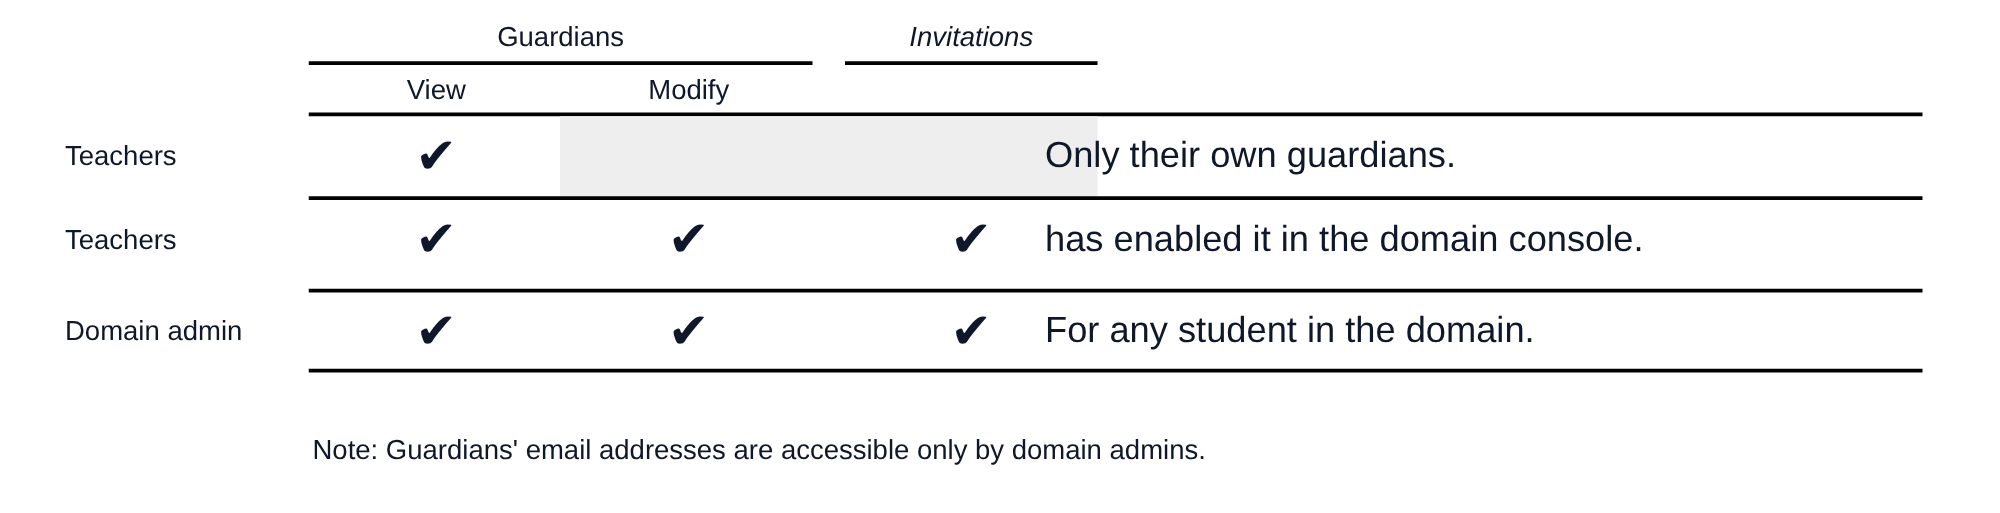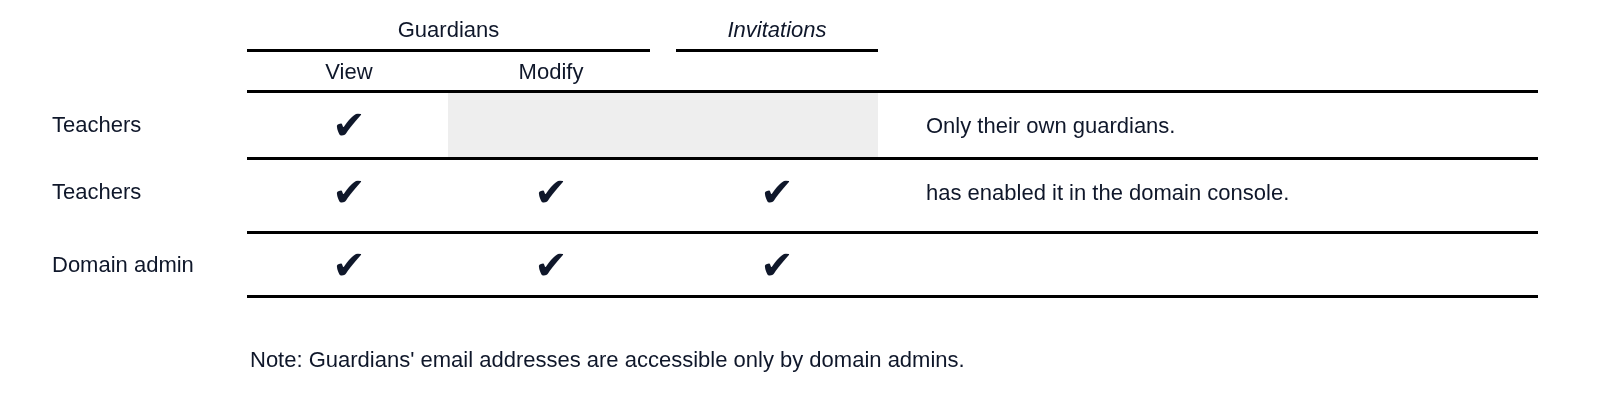--- a/index.html
+++ b/index.html
@@ -77,22 +77,22 @@
     font-family: "DejaVu Sans", sans-serif;
     font-size: 40px;
     font-weight: bold;
     line-height: 40px;
   }
   .col-view       { left: 247px; width: 204px; }
   .col-modify     { left: 451px; width: 200px; }
   .col-viewmodify { left: 676px; width: 202px; }
 
   .cell-note {
-    left: 926px;
-    font-size: 22px;
+    left: 836px;
+    font-size: 29px;
     line-height: 31px;
     white-space: nowrap;
   }
   .cell-note span { display: block; }
   .cell-note span:empty { display: none; }
 
   
   .footnote {
     left: 250px;
     top: 347px;
@@ -138,18 +138,22 @@
       <span>has enabled it in the domain console.</span>
     </div>
   </div>
   <div class="rule rule-wide rule-row2" style="background: rgb(0, 0, 0);"></div>
 
   <div class="row row-admin">
     <div class="cell cell-role">Domain admin</div>
     <div class="cell cell-check col-view">✔</div>
     <div class="cell cell-check col-modify">✔</div>
     <div class="cell cell-check col-viewmodify">✔</div>
+    <div class="cell cell-note">
+      <span>For any student in the domain.</span>
+
+    </div>
   </div>
   <div class="rule rule-wide rule-row3" style="background: rgb(0, 0, 0);"></div>
 
   <div class="txt footnote">Note: Guardians' email addresses are accessible only by domain admins.</div>
 
 </div>
 
 </body></html>

